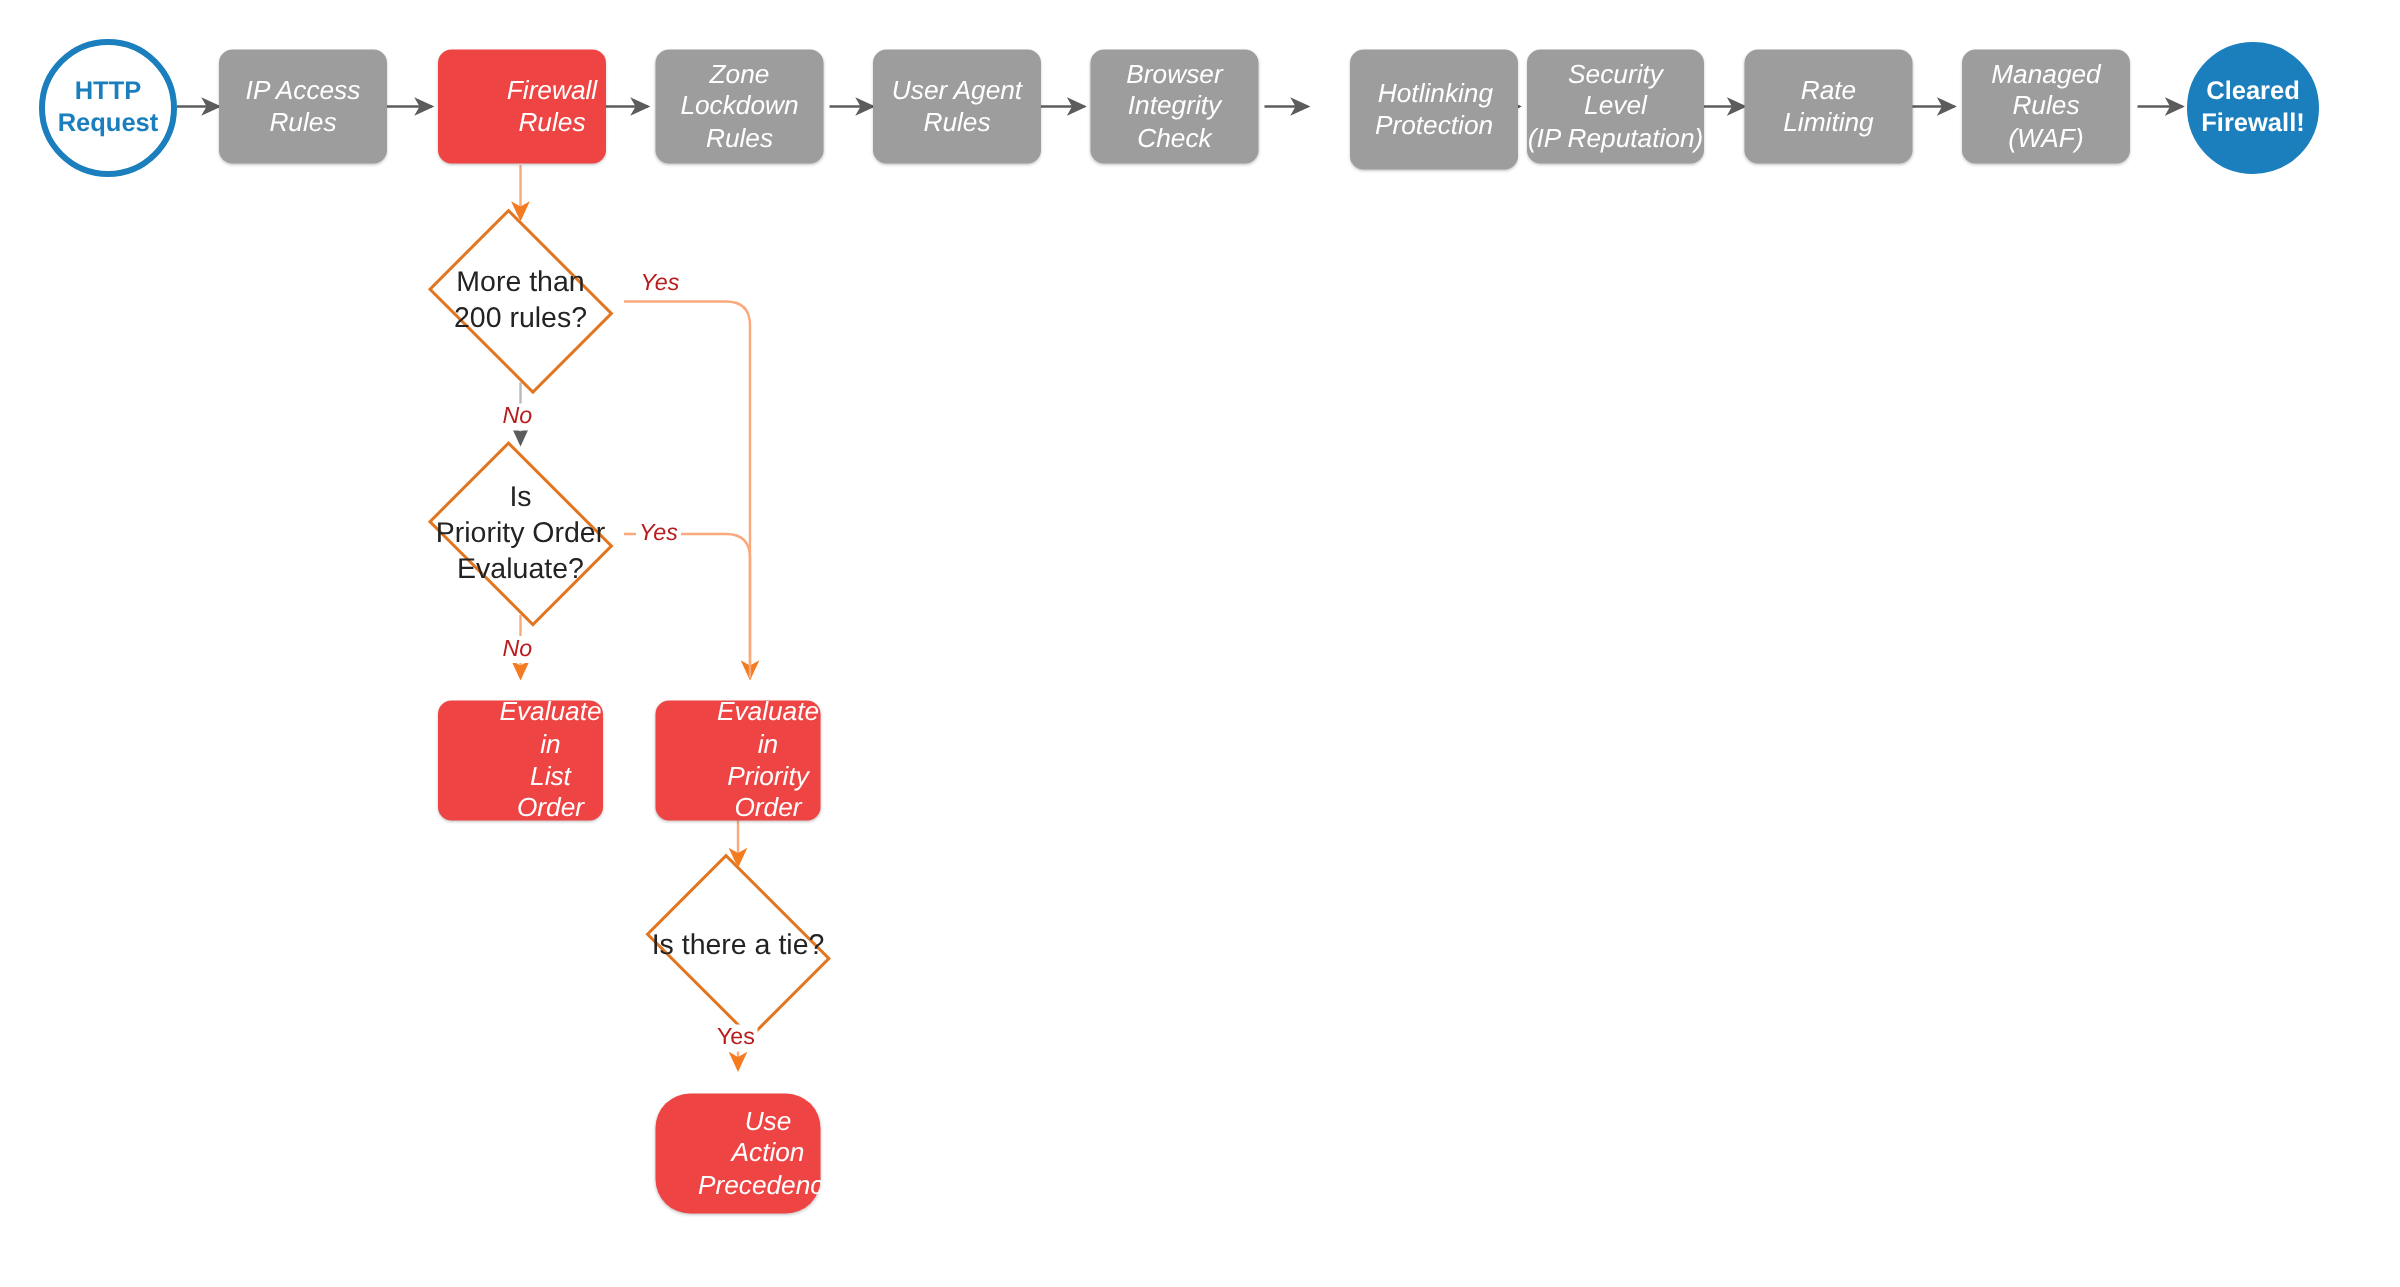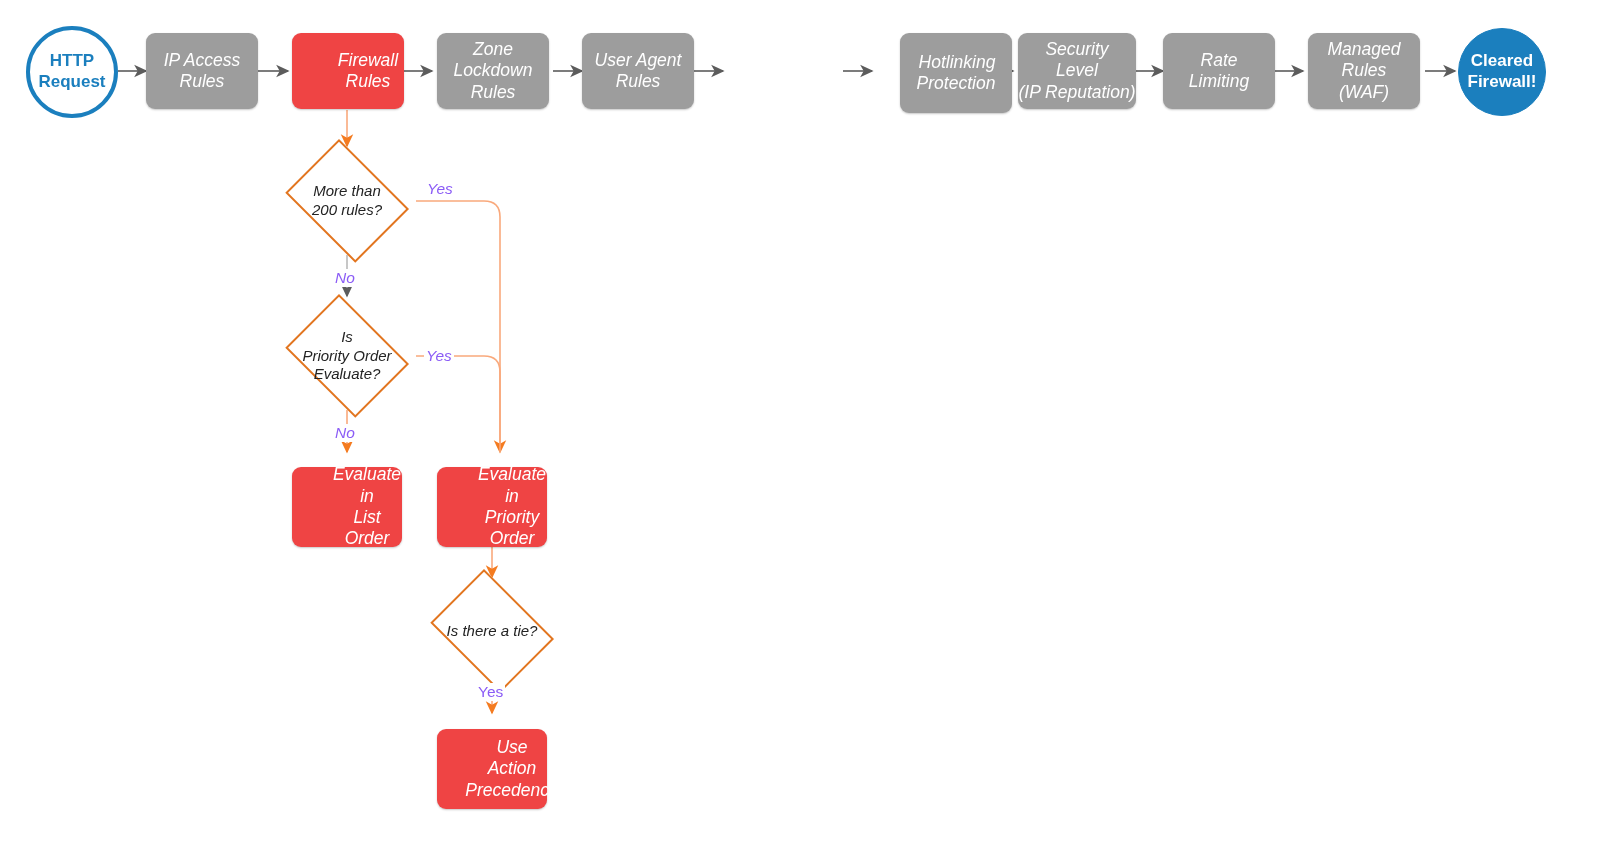--- a/index.html
+++ b/index.html
@@ -77,32 +77,31 @@
     width: 70.7%;
     height: 70.7%;
     transform: translate(-50%, -50%) rotate(45deg);
     border: 2px solid #e2751f;
     background: #ffffff;
     box-sizing: border-box;
   }
   .decision .dlabel {
     position: relative;
     z-index: 2;
-    font-size: 15px;
+    font-size: 19px;
     color: #232323;
     line-height: 1.25;
     white-space: pre-line;
-    font-style: italic;
   }
 
   
   .edge-label {
     position: absolute;
     font-size: 15.5px;
-    color: #8b5cf6;
+    color: #b91c1c;
     background: #ffffff;
     padding: 0 2px;
     white-space: nowrap;
   }
   .edge-label.ital { font-style: italic; }
 </style>
 </head>
 <body>
 
 <div id="stage">
@@ -154,20 +153,23 @@
   <div class="node proc orange" style="left:292px; top:33px; width:112px; height:76px;">Firewall
 Rules</div>
 
   <div class="node proc gray" style="left:437px; top:33px; width:112px; height:76px;">Zone
 Lockdown
 Rules</div>
 
   <div class="node proc gray" style="left:582px; top:33px; width:112px; height:76px;">User Agent
 Rules</div>
 
+  <div class="node proc gray" style="left:727px; top:33px; width:112px; height:76px;">Browser
+Integrity
+Check</div>
 
   <div class="node proc gray" style="left:900px; top:33px; width:112px; height:80px;text-align:right;">Hotlinking
 Protection</div>
 
   <div class="node proc gray" style="left:1018px; top:33px; width:118px; height:76px;">Security
 Level
 (IP Reputation)</div>
 
   <div class="node proc gray" style="left:1163px; top:33px; width:112px; height:76px;">Rate
 Limiting</div>
@@ -198,21 +200,21 @@
   </div>
 
   <div class="node proc orange" style="left:292px; top:467px; width:110px; height:80px;">Evaluate
 in
 List Order</div>
 
   <div class="node proc orange" style="left:437px; top:467px; width:110px; height:80px;">Evaluate
 in
 Priority Order</div>
 
-  <div class="node proc orange" style="left:437px; top:729px; width:110px; height:80px;">Use
+  <div class="node proc orange" style="left:437px; top:729px; width:110px; height:80px;border-radius:23px;">Use
 Action
 Precedence</div>
 
   <div class="edge-label ital" style="left:425px; top:180px;">Yes</div>
 
   <div class="edge-label ital" style="left:333px; top:269px;">No</div>
 
   <div class="edge-label ital" style="left:424px; top:347px;">Yes</div>
 
   <div class="edge-label ital" style="left:333px; top:424px;">No</div>

